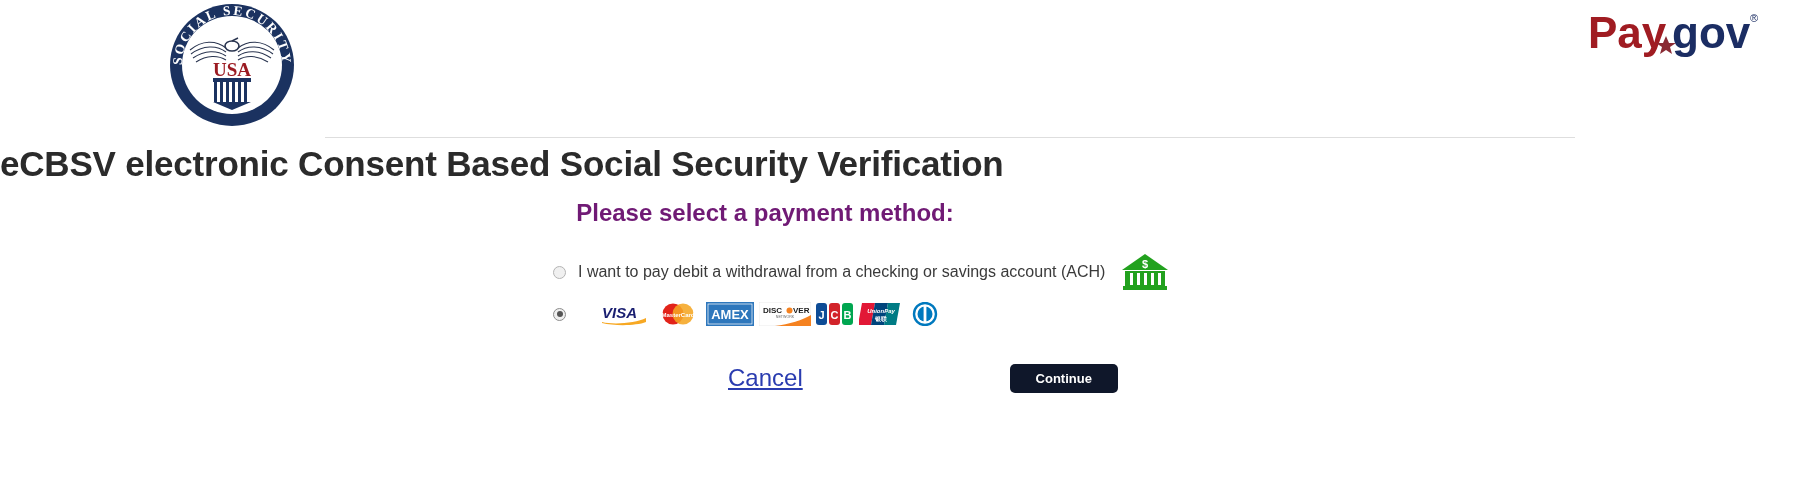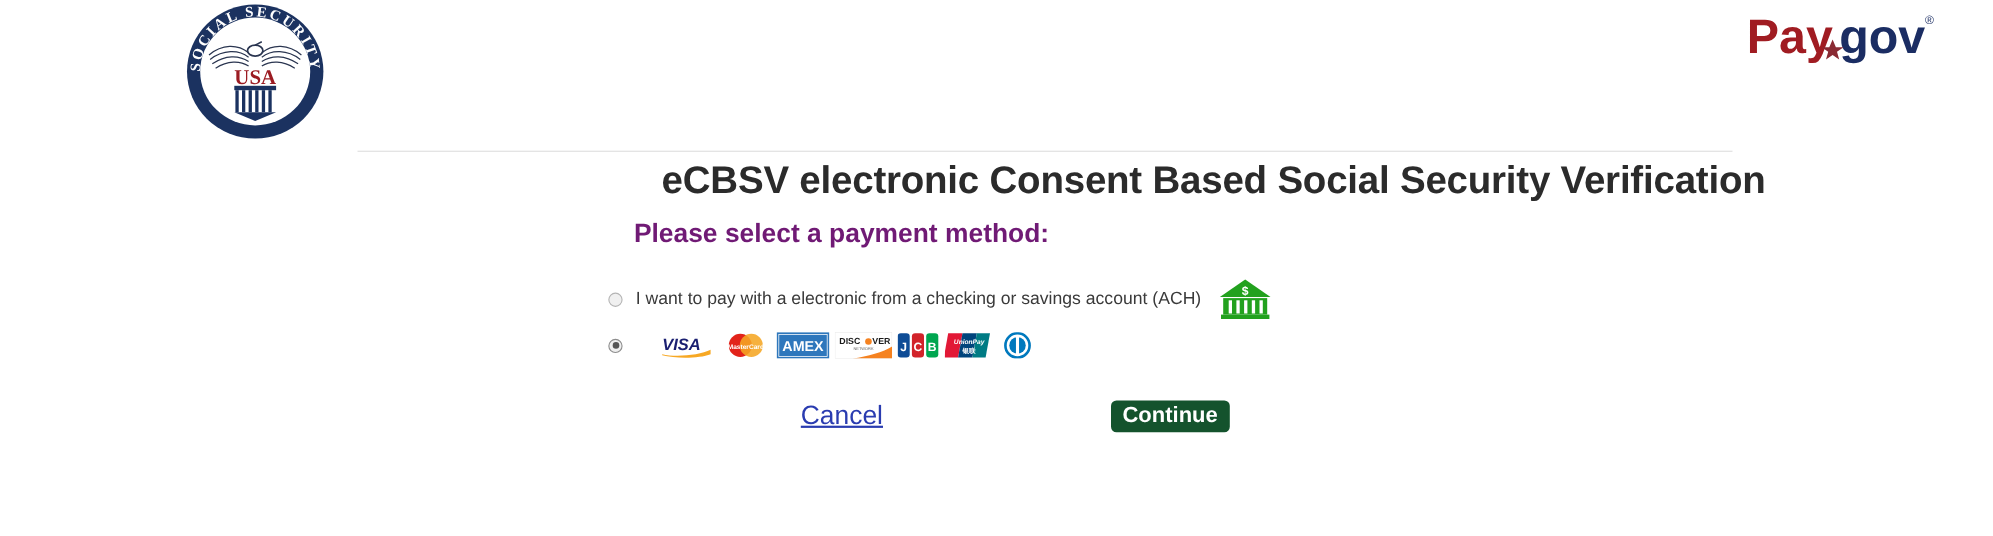--- a/index.html
+++ b/index.html
@@ -47,21 +47,21 @@
 
   
   .content {
     position: absolute;
     left: 0;
     top: 140px;
     width: 1812px;
   }
 
   .page-title {
-    text-align: right;
+    text-align: left;
     font-size: 35px;
     font-weight: bold;
     color: #2b2b2b;
     letter-spacing: -0.2px;
     margin: 0;
     padding-top: 4px;
     width: 1605px;
   }
 
   .subtitle {
@@ -139,24 +139,24 @@
   }
   .cancel-link {
     font-size: 24px;
     color: #2a3cb0;
     text-decoration: underline;
     cursor: pointer;
     margin-left: 175px;
   }
   .continue-button {
     margin-left: 207px;
-    background: #14532d;
+    background: #0f172a;
     color: #ffffff;
     font-family: "Liberation Sans", sans-serif;
-    font-size: 20px;
+    font-size: 13px;
     font-weight: bold;
     border: none;
     border-radius: 5px;
     width: 108px;
     height: 29px;
     cursor: pointer;
     line-height: 29px;
     padding: 0;
     text-align: center;
   }
@@ -220,21 +220,21 @@
 
 <div class="content">
 
   <h1 class="page-title">eCBSV electronic Consent Based Social Security Verification</h1>
   <h2 class="subtitle">Please select a payment method:</h2>
 
   <div class="options">
 
     <div class="option-row">
       <span class="radio"></span>
-      <span class="option-label">I want to pay with a electronic from a checking or savings account (ACH)</span>
+      <span class="option-label">I want to pay debit a withdrawal from a checking or savings account (ACH)</span>
       <svg class="ach-icon" width="48" height="38" viewBox="0 0 48 38">
         <polygon points="24,1 47,17 1,17" fill="#22a11e"></polygon>
         <text x="24" y="15" font-family="'Liberation Sans', sans-serif" font-size="11" font-weight="bold" fill="#ffffff" text-anchor="middle">$</text>
         <rect x="4" y="18" width="40" height="15" fill="#22a11e"></rect>
         <g fill="#ffffff">
           <rect x="9" y="20" width="3" height="12"></rect>
           <rect x="16" y="20" width="3" height="12"></rect>
           <rect x="23" y="20" width="3" height="12"></rect>
           <rect x="30" y="20" width="3" height="12"></rect>
           <rect x="37" y="20" width="3" height="12"></rect>

